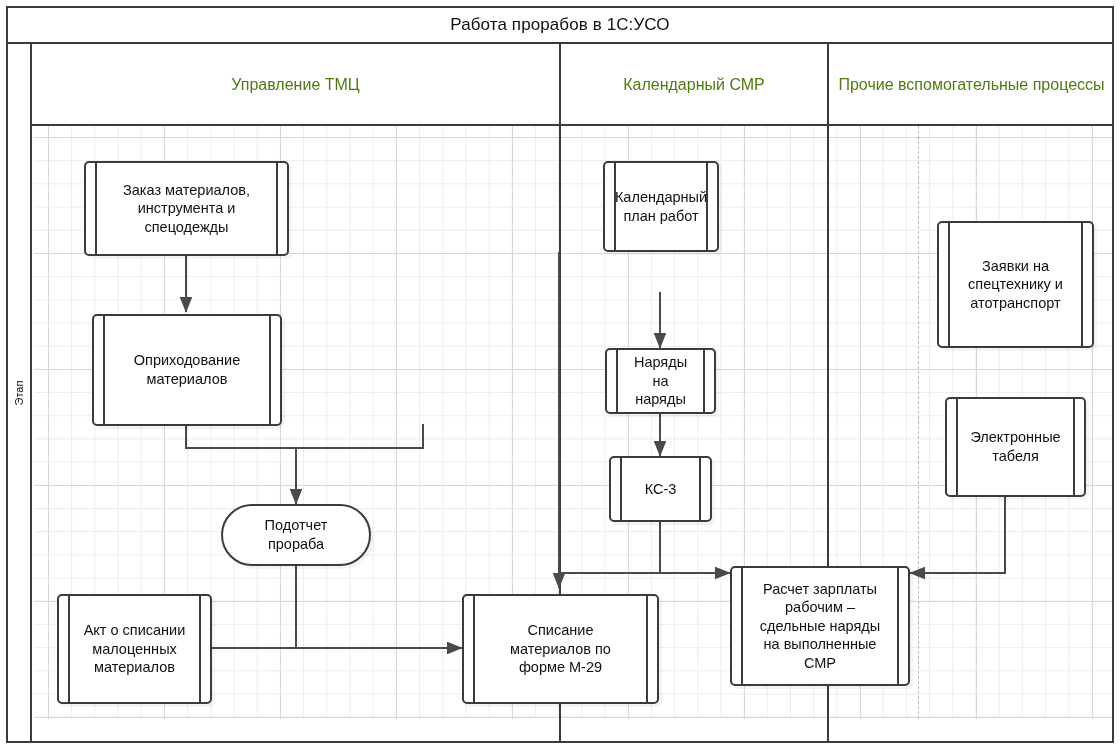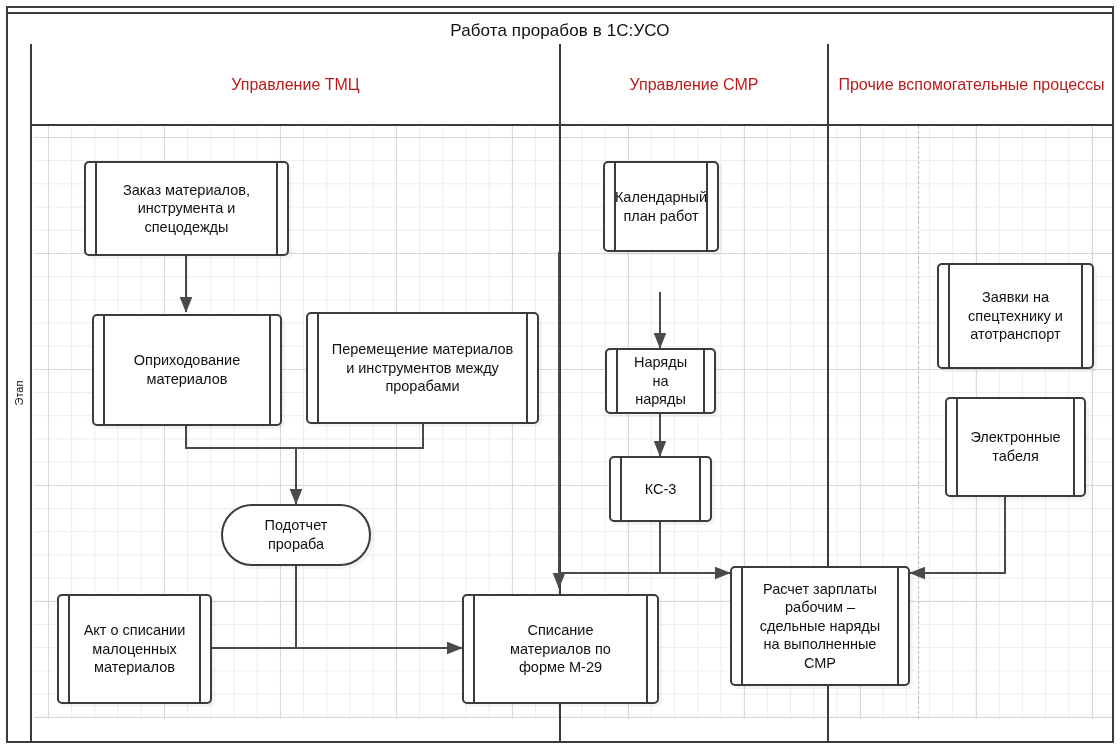--- a/index.html
+++ b/index.html
@@ -2,32 +2,32 @@
 <html><head>
 <meta charset="utf-8">
 <style>
   html,body{margin:0;padding:0;background:#ffffff;}
   body{font-family:"Liberation Sans","DejaVu Sans",sans-serif;}
   #stage{position:relative;width:1120px;height:749px;background:#ffffff;overflow:hidden;}
 
   
   .frame{position:absolute;box-sizing:border-box;border:2px solid #3b3b3b;background:#fff;}
   #outer-frame{left:6px;top:6px;width:1108px;height:737px;}
-  #title-bar{left:6px;top:12px;width:1108px;height:38px;display:flex;align-items:center;justify-content:center;}
+  #title-bar{left:6px;top:6px;width:1108px;height:38px;display:flex;align-items:center;justify-content:center;}
   #title-bar .t{font-size:17px;color:#111;letter-spacing:.1px;}
 
   
   #stage-band{left:6px;top:44px;width:26px;height:699px;border-top:none;}
   #stage-band .vtext{position:absolute;left:50%;top:50%;transform:translate(-50%,-50%) rotate(180deg);
       writing-mode:vertical-rl;font-size:11px;color:#111;white-space:nowrap;}
 
   
   #lane-head-row{left:32px;top:44px;width:1082px;height:82px;border-left:none;border-top:none;}
   .lane-head{position:absolute;top:44px;height:82px;box-sizing:border-box;border-left:2px solid #3b3b3b;
-      display:flex;align-items:center;justify-content:center;text-align:center;color:#b91c1c;font-size:16px;line-height:1.3;}
+      display:flex;align-items:center;justify-content:center;text-align:center;color:#4d7c0f;font-size:16px;line-height:1.3;}
   #lane-head-0{left:32px;width:527px;border-left:none;}
   #lane-head-1{left:559px;width:268px;}
   #lane-head-2{left:827px;width:287px;}
 
   
   #body-area{position:absolute;left:34px;top:126px;width:1078px;height:615px;background:#fff;overflow:hidden;}
   #grid{position:absolute;left:0;top:0;width:100%;height:100%;
      background-image:
        linear-gradient(to right,#d8d8d8 1px,transparent 1px),
        linear-gradient(to bottom,#d8d8d8 1px,transparent 1px),
@@ -67,21 +67,21 @@
 
   <div class="frame" id="stage-band">
     <span class="vtext">Этап</span>
   </div>
 
   <div class="frame" id="lane-head-row"></div>
   <div class="lane-head" id="lane-head-0">
     <span>Управление ТМЦ</span>
   </div>
   <div class="lane-head" id="lane-head-1">
-    <span>Управление СМР</span>
+    <span>Календарный СМР</span>
   </div>
   <div class="lane-head" id="lane-head-2">
     <span>Прочие вспомогательные процессы</span>
   </div>
 
   <div id="body-area">
     <div id="grid"></div>
     <div id="body-bottom-pad"></div>
 
     <div class="lane-div" style="left:525px;"></div>
@@ -128,23 +128,20 @@
     </svg>
 
     <div class="node proc" style="left:50px;top:35px;width:205px;height:95px;">
       <span class="lbl">Заказ материалов, инструмента и спецодежды</span>
     </div>
 
     <div class="node proc" style="left:58px;top:188px;width:190px;height:112px;">
       <span class="lbl">Оприходование материалов</span>
     </div>
 
-    <div class="node proc" style="left:272px;top:186px;width:233px;height:112px;">
-      <span class="lbl">Перемещение материалов и инструментов между прорабами</span>
-    </div>
 
     <div class="node proc" style="left:23px;top:468px;width:155px;height:110px;">
       <span class="lbl">Акт о списании малоценных материалов</span>
     </div>
 
     <div class="node term" style="left:187px;top:378px;width:150px;height:62px;">
       <span class="lbl">Подотчет прораба</span>
     </div>
 
     <div class="node proc" style="left:428px;top:468px;width:197px;height:110px;">
@@ -160,21 +157,21 @@
     </div>
 
     <div class="node proc" style="left:575px;top:330px;width:103px;height:66px;">
       <span class="lbl">КС-3</span>
     </div>
 
     <div class="node proc" style="left:696px;top:392px;width:180px;height:120px;margin-top:48px;">
       <span class="lbl">Расчет зарплаты рабочим – сдельные наряды на выполненные СМР</span>
     </div>
 
-    <div class="node proc" style="left:903px;top:95px;width:157px;height:106px;margin-top:42px;">
+    <div class="node proc" style="left:903px;top:95px;width:157px;height:127px;">
       <span class="lbl">Заявки на спецтехнику и атотранспорт</span>
     </div>
 
     <div class="node proc" style="left:911px;top:271px;width:141px;height:100px;">
       <span class="lbl">Электронные табеля</span>
     </div>
 
   </div>
 </div>
 

